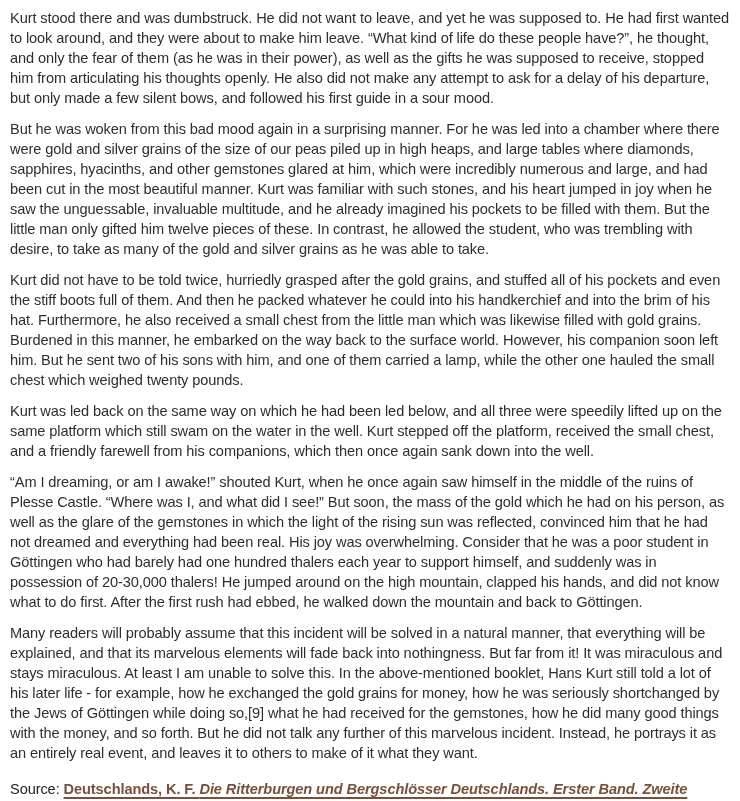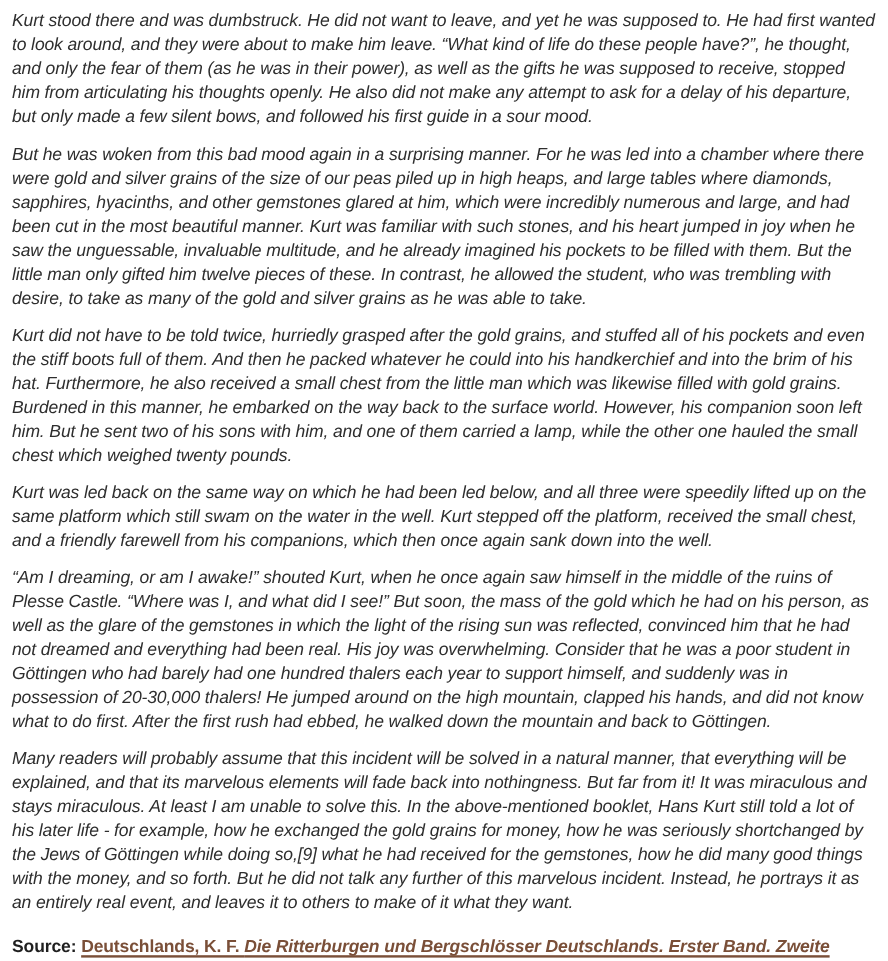--- a/index.html
+++ b/index.html
@@ -16,32 +16,31 @@
   .article {
     padding: 8px 10px 6px 10px;
     box-sizing: border-box;
   }
   .para {
     margin: 0 0 11px 0;
     font-size: 14.6px;
     line-height: 20px;
     letter-spacing: -0.1px;
     color: #2e2e2e;
-    font-style: italic;
   }
   .source {
     margin: 15px 0 0 0;
     font-size: 14.6px;
     line-height: 22px;
     letter-spacing: -0.1px;
     font-weight: 700;
     color: #1f1f1f;
   }
   .source-label {
-    font-weight: 700;
+    font-weight: 400;
   }
   .source-link {
     color: #7a4f38;
     font-weight: 700;
     text-decoration: underline;
     text-decoration-thickness: 2px;
     text-underline-offset: 3px;
   }
   .source-link em {
     font-style: italic;

